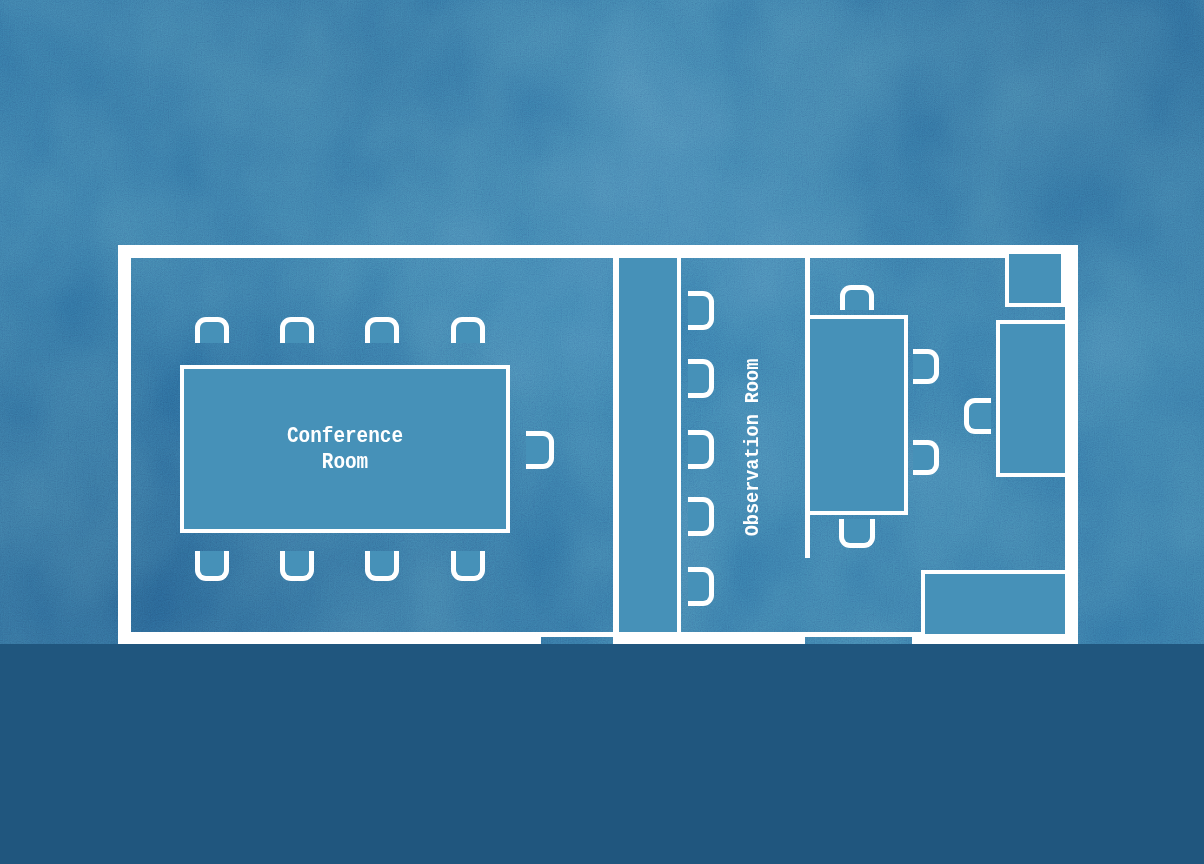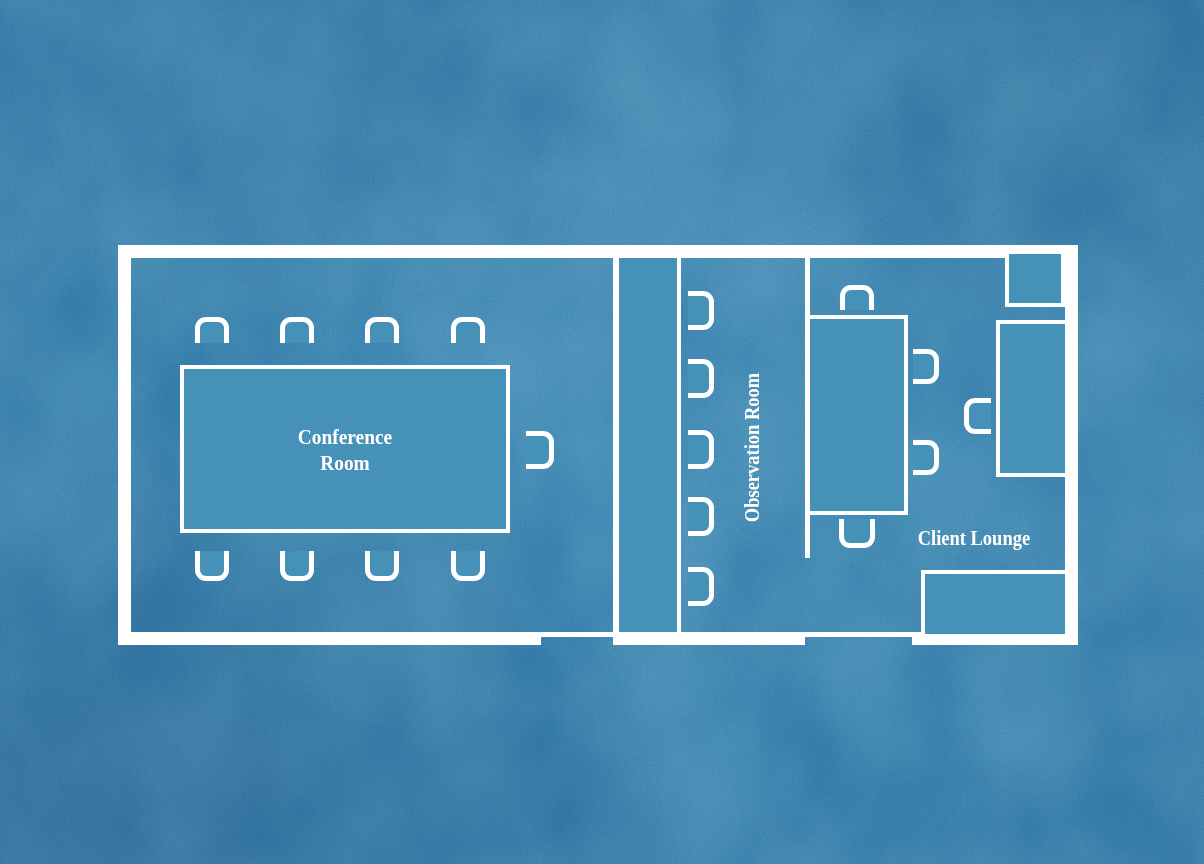--- a/index.html
+++ b/index.html
@@ -1,25 +1,25 @@
 <!DOCTYPE html>
 <html><head>
 <meta charset="utf-8">
 <style>
   html,body{margin:0;padding:0;background:#20567e;}
   .canvas{
-    position:relative;width:1204px;height:864px;overflow:hidden;
+    position:relative;width:1204px;height:644px;overflow:hidden;
     background-color:var(--bg,#2e72a4);
     background-image:
       radial-gradient(900px 600px at 12% 92%, rgba(14,48,88,.26), transparent 65%),
       radial-gradient(700px 500px at 90% 6%, rgba(18,55,95,.20), transparent 60%),
       radial-gradient(520px 420px at 55% 28%, rgba(130,180,215,.10), transparent 60%),
       radial-gradient(620px 460px at 28% 8%, rgba(20,60,100,.14), transparent 60%),
       radial-gradient(1500px 1100px at 50% 50%, rgba(80,140,185,.10), rgba(10,40,75,.20) 88%);
-    font-family:Liberation Serif, serif;
+    font-family:Liberation Mono, monospace;
   }
   svg.tex{position:absolute;left:0;top:0;pointer-events:none;}
   svg.tex.clouds{mix-blend-mode:soft-light;opacity:.5;}
   svg.tex.grain{mix-blend-mode:overlay;opacity:.22;}
   .plan{position:absolute;left:0;top:0;width:100%;height:100%;z-index:5;}
   .wall{position:absolute;background:var(--wall,#ffffff);}
   .furn{position:absolute;background:var(--fill,#4691b8);border:4px solid var(--wall,#ffffff);box-sizing:border-box;}
   .chair{position:absolute;background:var(--fill,#4691b8);border:5px solid var(--wall,#ffffff);box-sizing:border-box;}
   .chair.ob{border-bottom:none;border-radius:11px 11px 0 0;}
   .chair.ot{border-top:none;border-radius:0 0 11px 11px;}
@@ -102,18 +102,15 @@
 
     <div class="furn" style="left:806px;top:315px;width:102px;height:200px;"></div>
     <div class="chair ob" style="left:840px;top:285px;width:34px;height:25px;"></div>
     <div class="chair ot" style="left:839px;top:519px;width:36px;height:29px;"></div>
     <div class="chair ol" style="left:913px;top:349px;width:26px;height:35px;"></div>
     <div class="chair ol" style="left:913px;top:440px;width:26px;height:35px;"></div>
     <div class="chair or" style="left:964px;top:398px;width:27px;height:36px;"></div>
     <div class="furn" style="left:996px;top:320px;width:73px;height:157px;"></div>
     <div class="furn" style="left:1005px;top:250px;width:60px;height:57px;"></div>
     <div class="furn" style="left:921px;top:570px;width:148px;height:68px;"></div>
-    <div class="label lounge-label">
-      <span class="sq">Client Lounge</span>
-    </div>
 
   </div>
 </div>
 
 </body></html>

